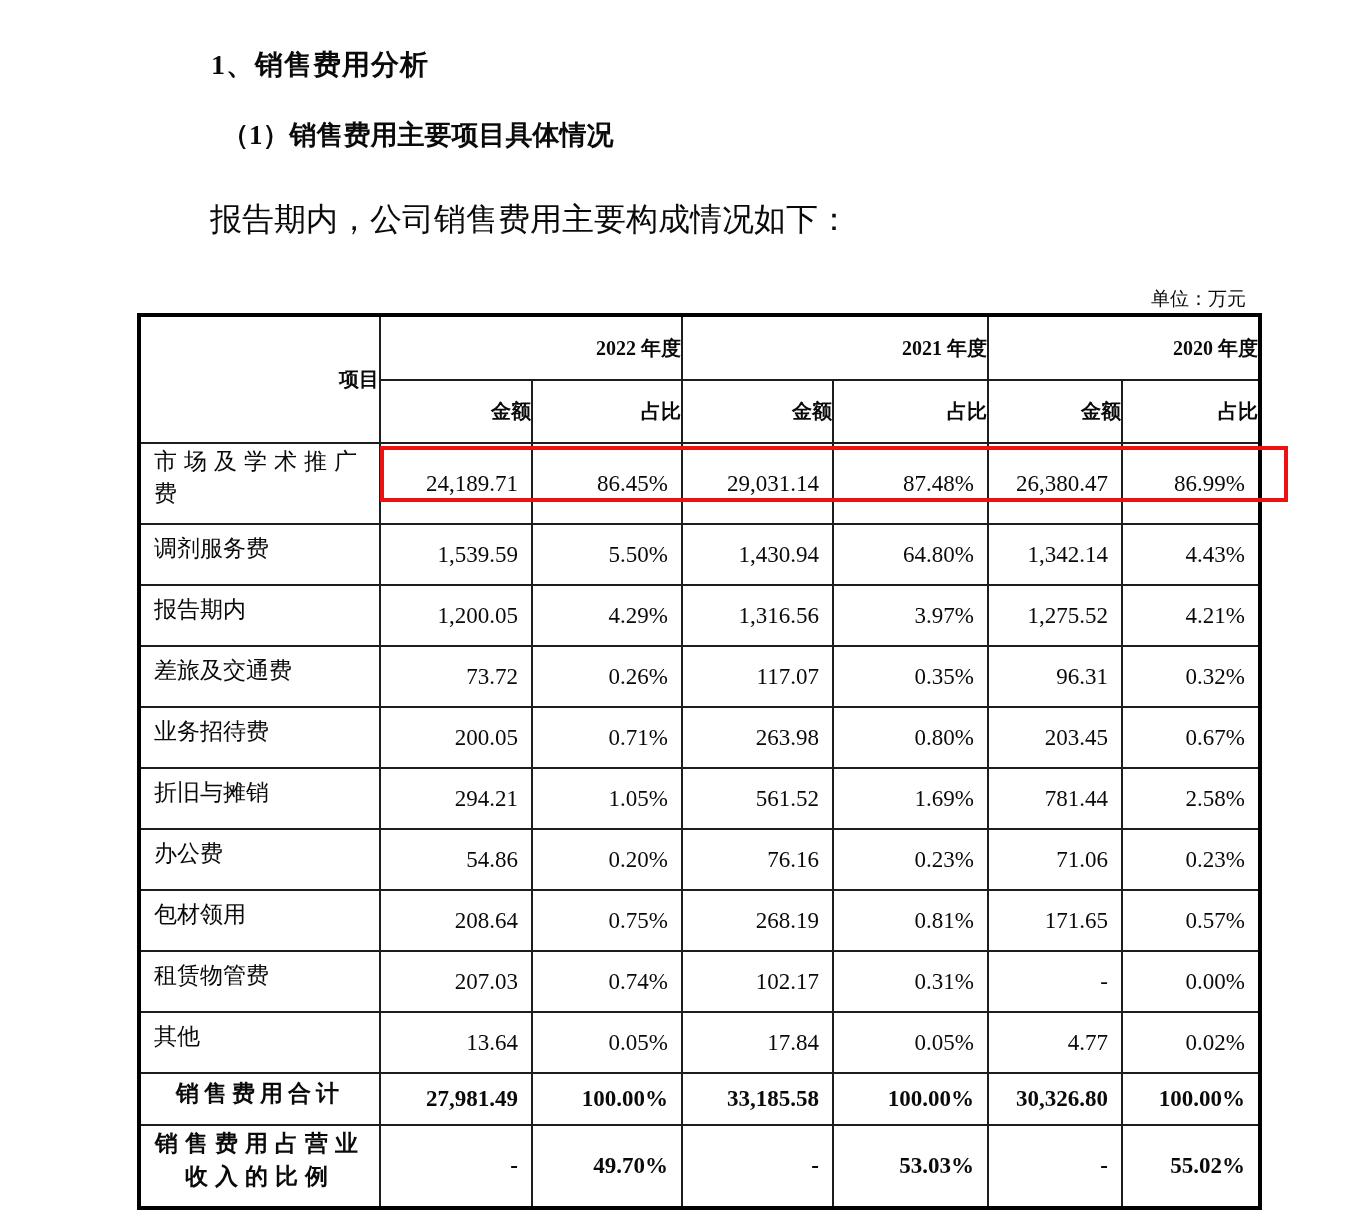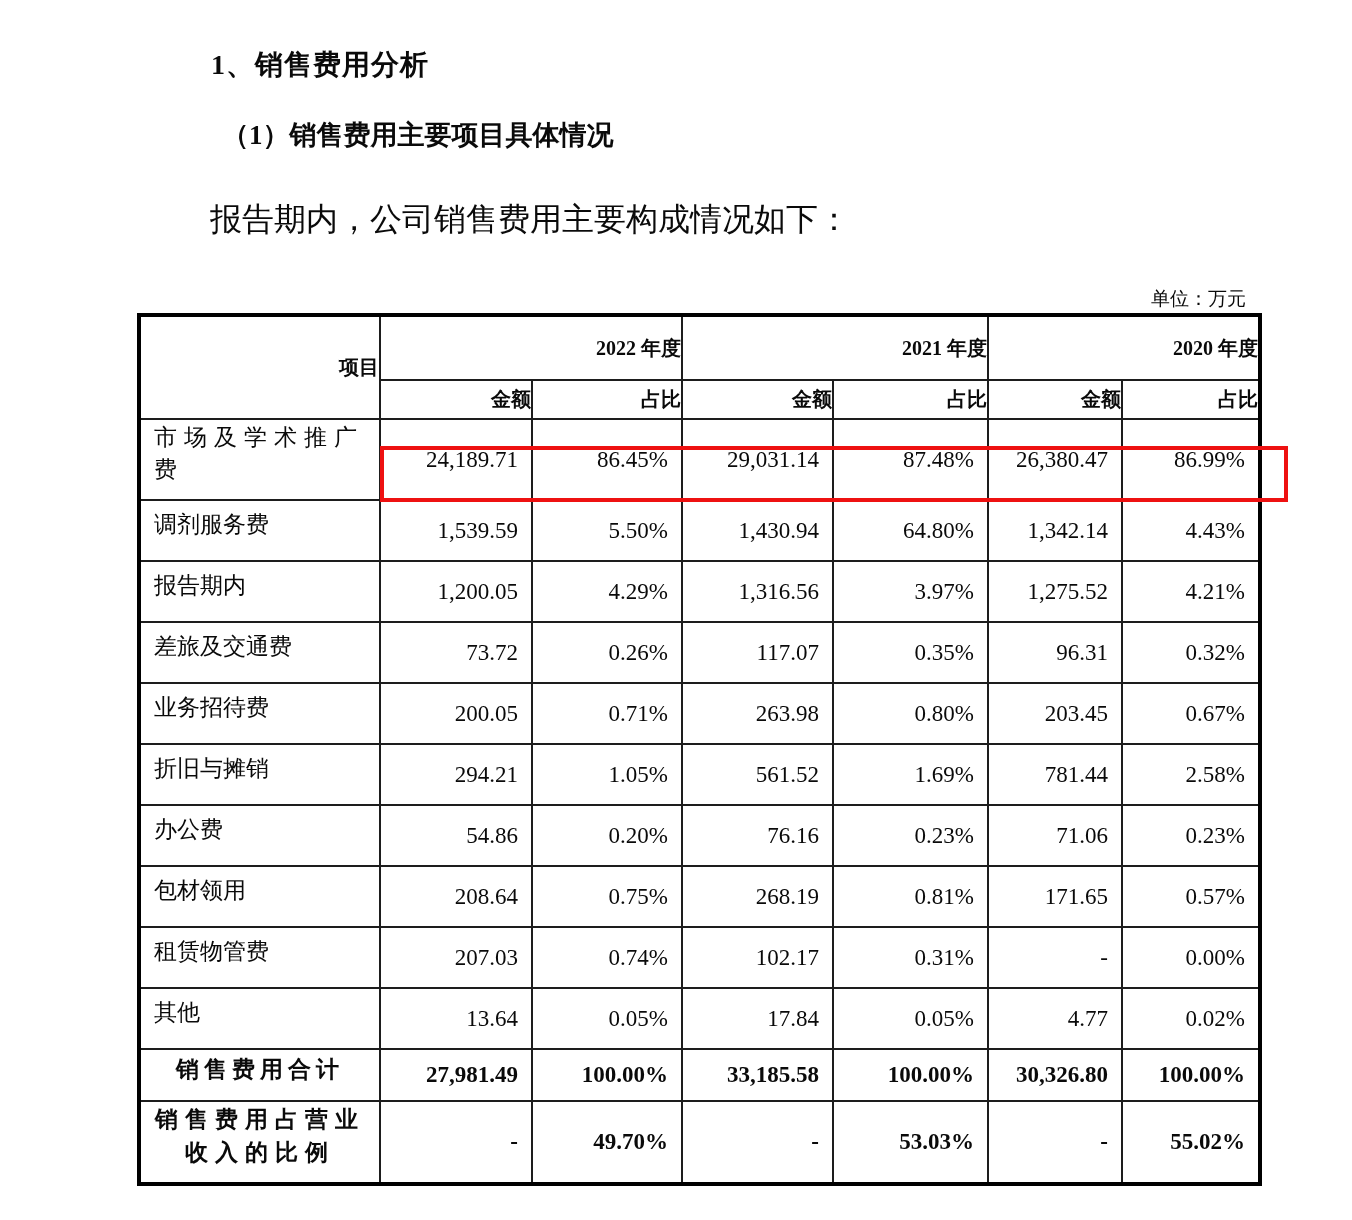--- a/index.html
+++ b/index.html
@@ -61,21 +61,21 @@
     box-sizing: border-box;
     overflow: hidden;
   }
   thead th {
     font-weight: bold;
     font-size: 20px;
     text-align: right;
     padding: 0;
   }
   thead tr.year-row th { height: 65px; }
-  thead tr.sub-row th { height: 39px; }
+  thead tr.sub-row th { height: 63px; }
 
   td.item-cell {
     font-size: 23px;
     text-align: left;
     padding: 2px 10px 13px 13px;
     line-height: 1.4;
   }
   td.value-cell {
     font-size: 23px;
     text-align: right;

